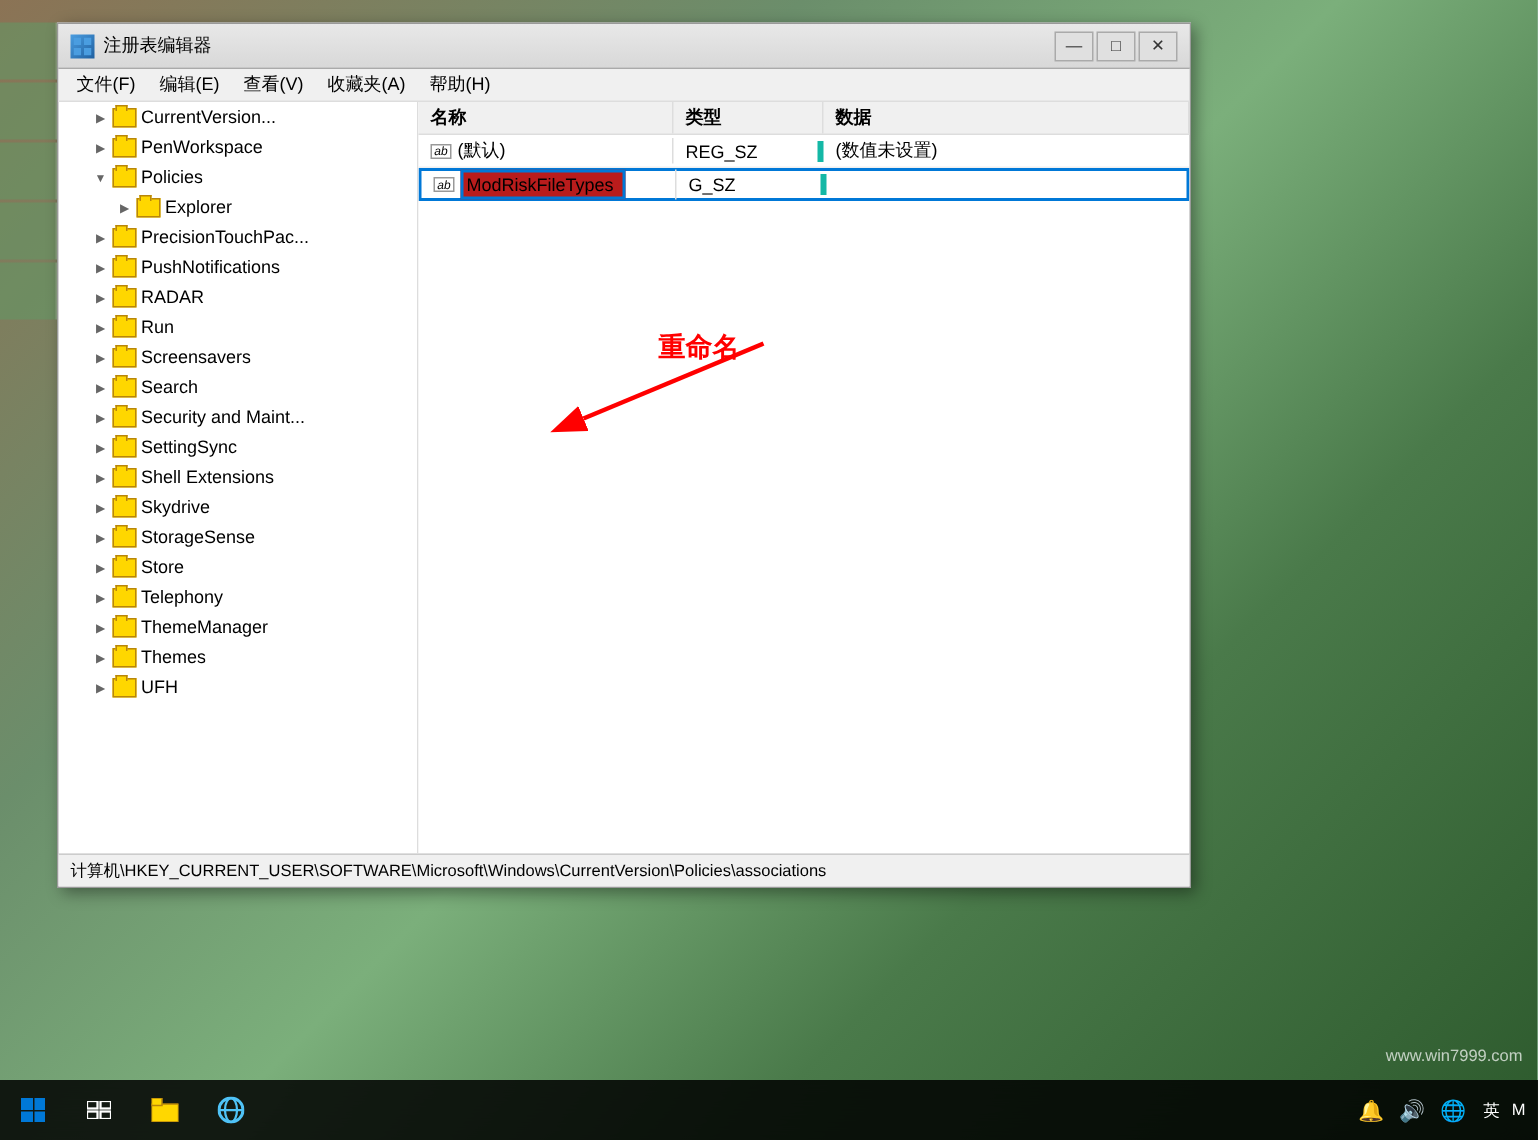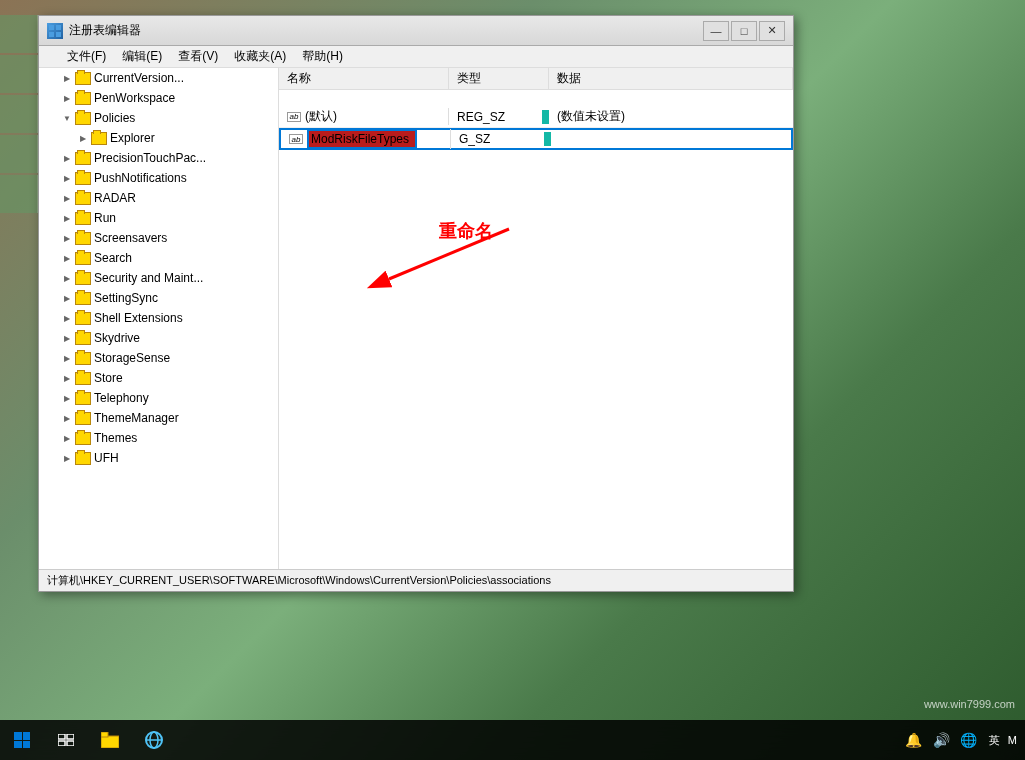--- a/index.html
+++ b/index.html
@@ -127,21 +127,21 @@
       color: #333;
     }
 
     
     .menu-bar {
       height: 22px;
       background: #f0f0f0;
       display: flex;
       align-items: center;
       border-bottom: 1px solid #ddd;
-      padding: 0 20px;
+      padding: 0 4px;
     }
 
     .menu-item {
       padding: 2px 8px;
       font-size: 12px;
       cursor: pointer;
       color: #000;
     }
 
     
@@ -223,54 +223,53 @@
       background: #f0f0f0;
       border-bottom: 1px solid #ddd;
       height: 22px;
     }
 
     .detail-col-header {
       display: flex;
       align-items: center;
       padding: 0 8px;
       font-size: 12px;
-      font-weight: normal;
+      font-weight: bold;
       color: #000;
       border-right: 1px solid #ddd;
     }
 
     .detail-col-header.name { width: 170px; }
     .detail-col-header.type { width: 100px; }
     .detail-col-header.data { flex: 1; }
 
     .detail-rows {
       flex: 1;
       overflow-y: auto;
-      margin-top: 16px;
     }
 
     .detail-row {
       display: flex;
       height: 22px;
       align-items: center;
       border-bottom: 1px solid #f0f0f0;
       cursor: pointer;
     }
     .detail-row.editing { background: #fff; }
 
     .detail-cell {
       padding: 0 8px;
       font-size: 12px;
       overflow: hidden;
       text-overflow: ellipsis;
       white-space: nowrap;
     }
 
     .detail-cell.name { width: 170px; border-right: 1px solid #ddd; display: flex; align-items: center; gap: 4px; }
-    .detail-cell.type { width: 100px; border-right: 7px solid #14b8a6; }
+    .detail-cell.type { width: 100px; border-right: 4px solid #14b8a6; }
     .detail-cell.data { flex: 1; }
 
     .reg-icon {
       width: 14px;
       height: 10px;
       background: #fff;
       border: 1px solid #999;
       font-size: 8px;
       display: flex;
       align-items: center;

